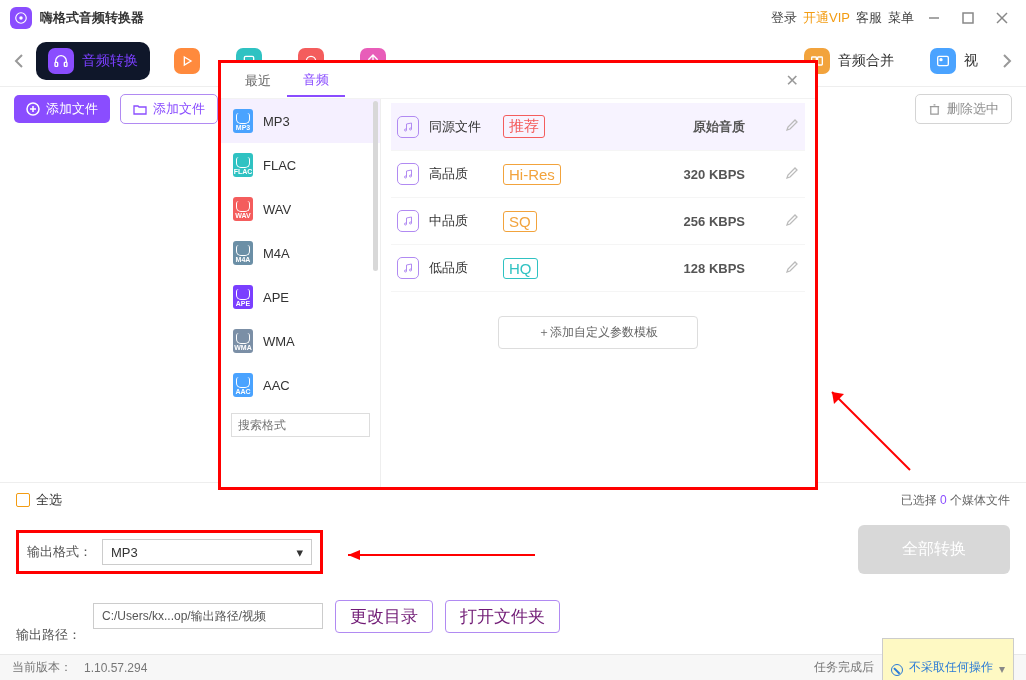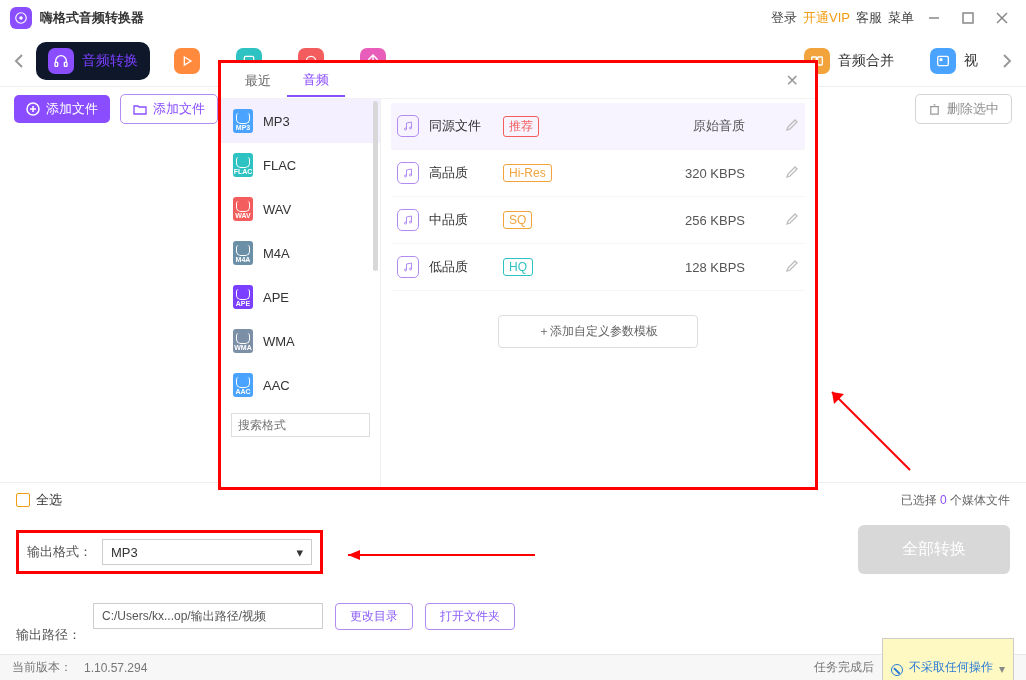--- a/index.html
+++ b/index.html
@@ -51,23 +51,23 @@
   .fmt-search { padding:6px 10px; }
   .fmt-search input { width:100%; padding:4px 6px; border:1px solid #ddd; font-size:12px; color:#999; }
   .fmt-list-scroll { position:absolute; right:2px; top:2px; width:5px; height:170px; background:#d8d8d8; border-radius:3px; }
 
   .quality-list { flex:1; padding:4px 10px; overflow-y:auto; }
   .q-row { display:flex; align-items:center; padding:12px 6px; border-bottom:1px solid #f5f5f5; cursor:pointer; }
   .q-row.active { background:#f7f3ff; }
   .q-icon { width:22px;height:22px;border:1.5px solid #b18af2;border-radius:5px;display:flex;align-items:center;justify-content:center;margin-right:10px; }
   .q-icon svg{width:12px;height:12px;stroke:#b18af2;fill:none;stroke-width:2;}
   .q-name { width:70px; }
-  .q-badge { font-size:12px; padding:1px 5px; border-radius:3px; margin-left:4px; }
+  .q-badge { font-size:15px; padding:1px 5px; border-radius:3px; margin-left:4px; }
   .bg-rec{border:1px solid #f45d5d;color:#f45d5d;} .bg-hires{border:1px solid #f2a33c;color:#f2a33c;} .bg-sq{border:1px solid #f2a33c;color:#f2a33c;} .bg-hq{border:1px solid #2fc2c2;color:#2fc2c2;}
-  .q-bitrate { margin-left:auto; margin-right:40px; color:#555; }
+  .q-bitrate { margin-left:auto; margin-right:40px; color:#555;font-weight:bold; }
   .q-edit { color:#bbb; cursor:pointer; }
   .add-custom { margin:24px auto 0; width:200px; text-align:center; padding:7px 0; border:1px solid #ddd; border-radius:4px; color:#666; cursor:pointer; font-size:12px; }
 
   
   .arrow { position:absolute; z-index:20; pointer-events:none; }
 
   
   .bottom { position:absolute; left:0; right:0; bottom:0; }
   .select-row { display:flex; align-items:center; padding:8px 16px; border-top:1px solid #eee; }
   .chk { width:14px;height:14px;border:1.5px solid #f39c12;border-radius:2px;margin-right:6px;display:inline-block; }
@@ -76,21 +76,21 @@
 
   .format-row { display:flex; align-items:flex-end; padding:8px 16px; gap:10px; }
   .format-box { border:3px solid #f00; display:flex; align-items:center; padding:6px 8px; gap:10px; }
   .format-box label{color:#555;}
   .format-select { width:210px; height:26px; border:1px solid #ccc; display:flex; align-items:center; padding:0 8px; justify-content:space-between; cursor:pointer; background:#fff; }
   .convert-btn { margin-left:auto; background:#d8d8d8; color:#fff; padding:14px 44px; border-radius:6px; font-size:16px; }
 
   .path-row { display:flex; align-items:center; padding:6px 16px 10px; gap:12px; }
   .path-row label{color:#555;margin-top:38px;}
   .path-input { width:230px; height:26px; border:1px solid #ccc; padding:0 8px; display:flex; align-items:center; background:#fff; color:#555; font-size:12px; overflow:hidden;white-space:nowrap; }
-  .small-btn { border:1px solid #b18af2; color:#8b5cf6; padding:4px 14px; border-radius:4px; cursor:pointer; background:#fff; font-size:12px; }
+  .small-btn { border:1px solid #b18af2; color:#701a75; padding:4px 14px; border-radius:4px; cursor:pointer; background:#fff; font-size:17px; }
 
   .statusbar { height:26px; background:#f7f7f7; display:flex; align-items:center; padding:0 12px; font-size:12px; color:#777; border-top:1px solid #e8e8e8;gap:12px; }
   .statusbar .right { margin-left:auto; display:flex; align-items:center; gap:8px; }
   .after-select { border:1px solid #ccc; padding:20px 8px; display:flex; align-items:flex-end; gap:6px; background:#fef9c3; cursor:pointer; }
   .no-action{color:#2b7bd6;}
   .no-action-icon{width:12px;height:12px;border:1.5px solid #2b7bd6;border-radius:50%;position:relative;display:inline-block;}
   .no-action-icon::after{content:"";position:absolute;left:1px;right:1px;top:50%;height:1.5px;background:#2b7bd6;transform:rotate(45deg);}
 </style>
 </head>
 <body>

